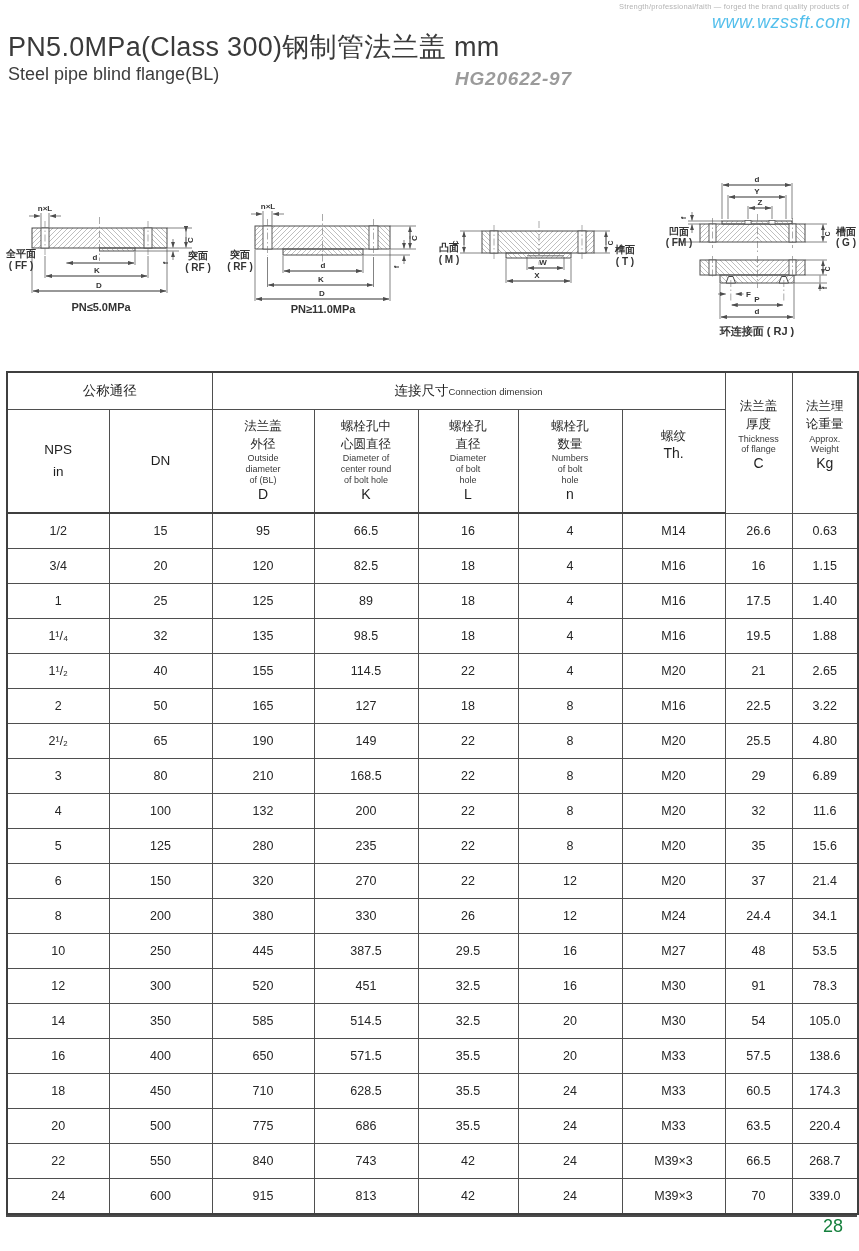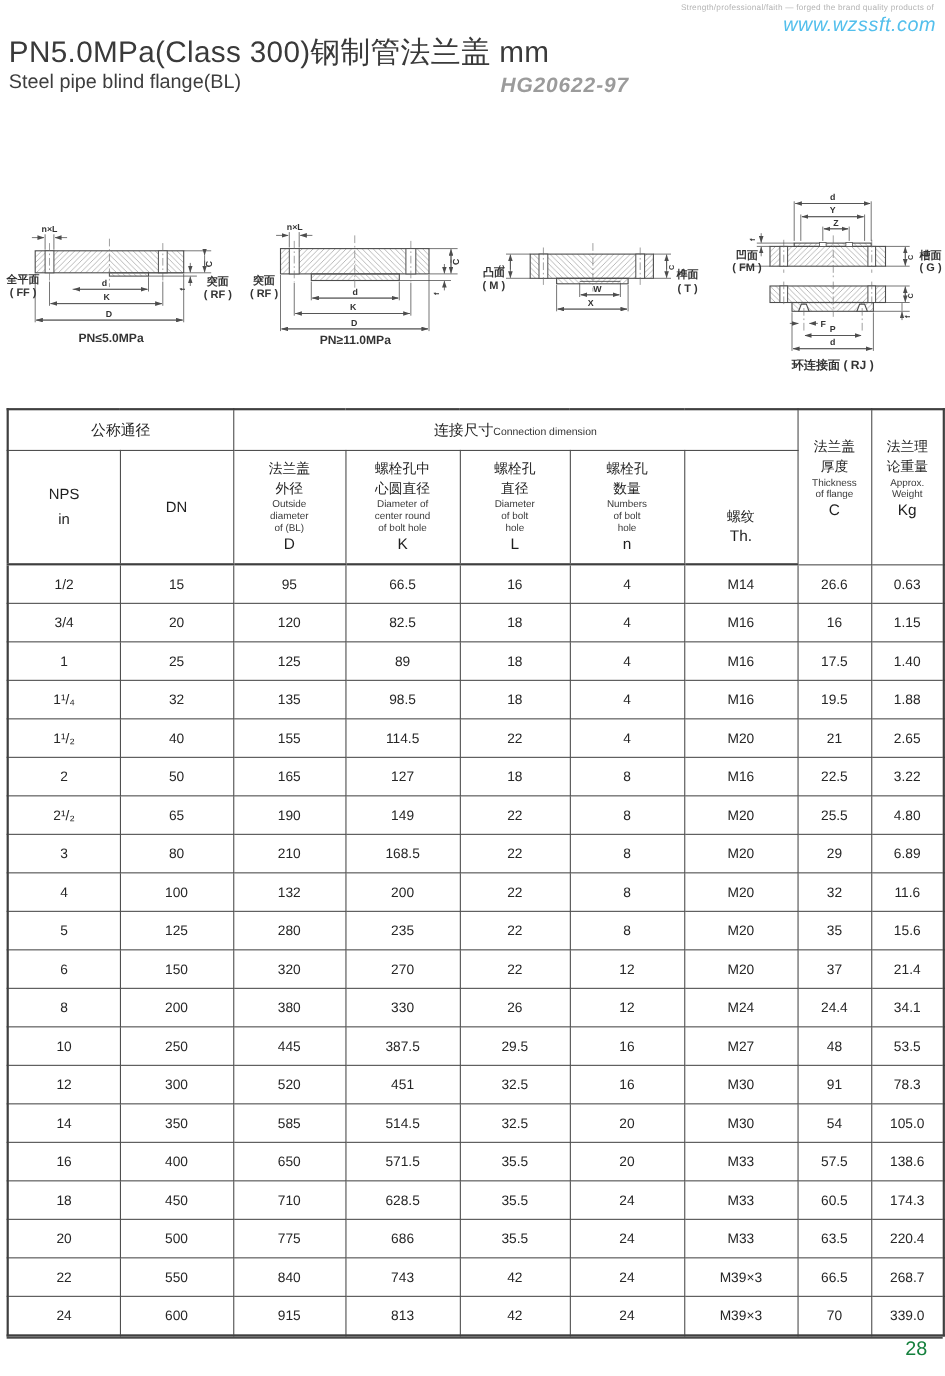--- a/index.html
+++ b/index.html
@@ -416,21 +416,21 @@
             <span class="cn pre">螺栓孔
 数量</span>
             <span class="en pre">Numbers
 of bolt
 hole</span>
             <span class="letter">n</span>
           </div>
         </th>
         <th>
           <div class="hcell">
-            <span class="cn" style="margin-top:44px">螺纹</span>
+            <span class="cn" style="margin-top:10px">螺纹</span>
             <span class="letter">Th.</span>
           </div>
         </th>
       </tr>
     </thead>
     <tbody>
         <tr>
           <td>1/2</td>
           <td>15</td>
           <td>95</td>

